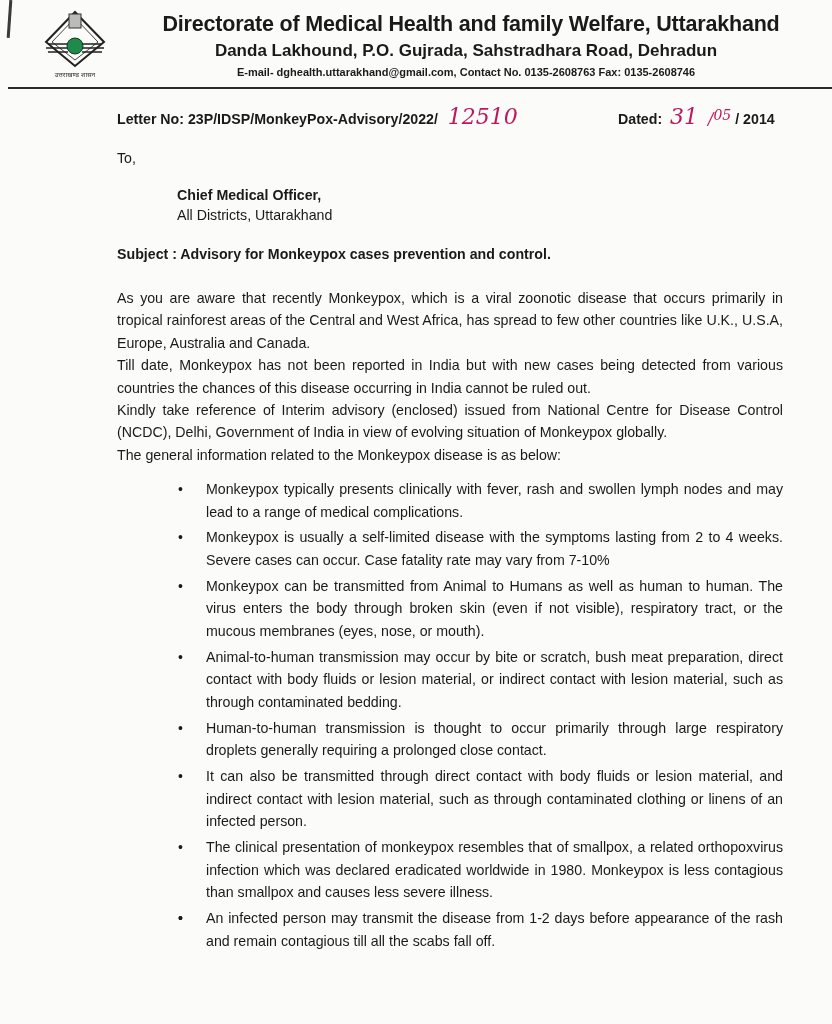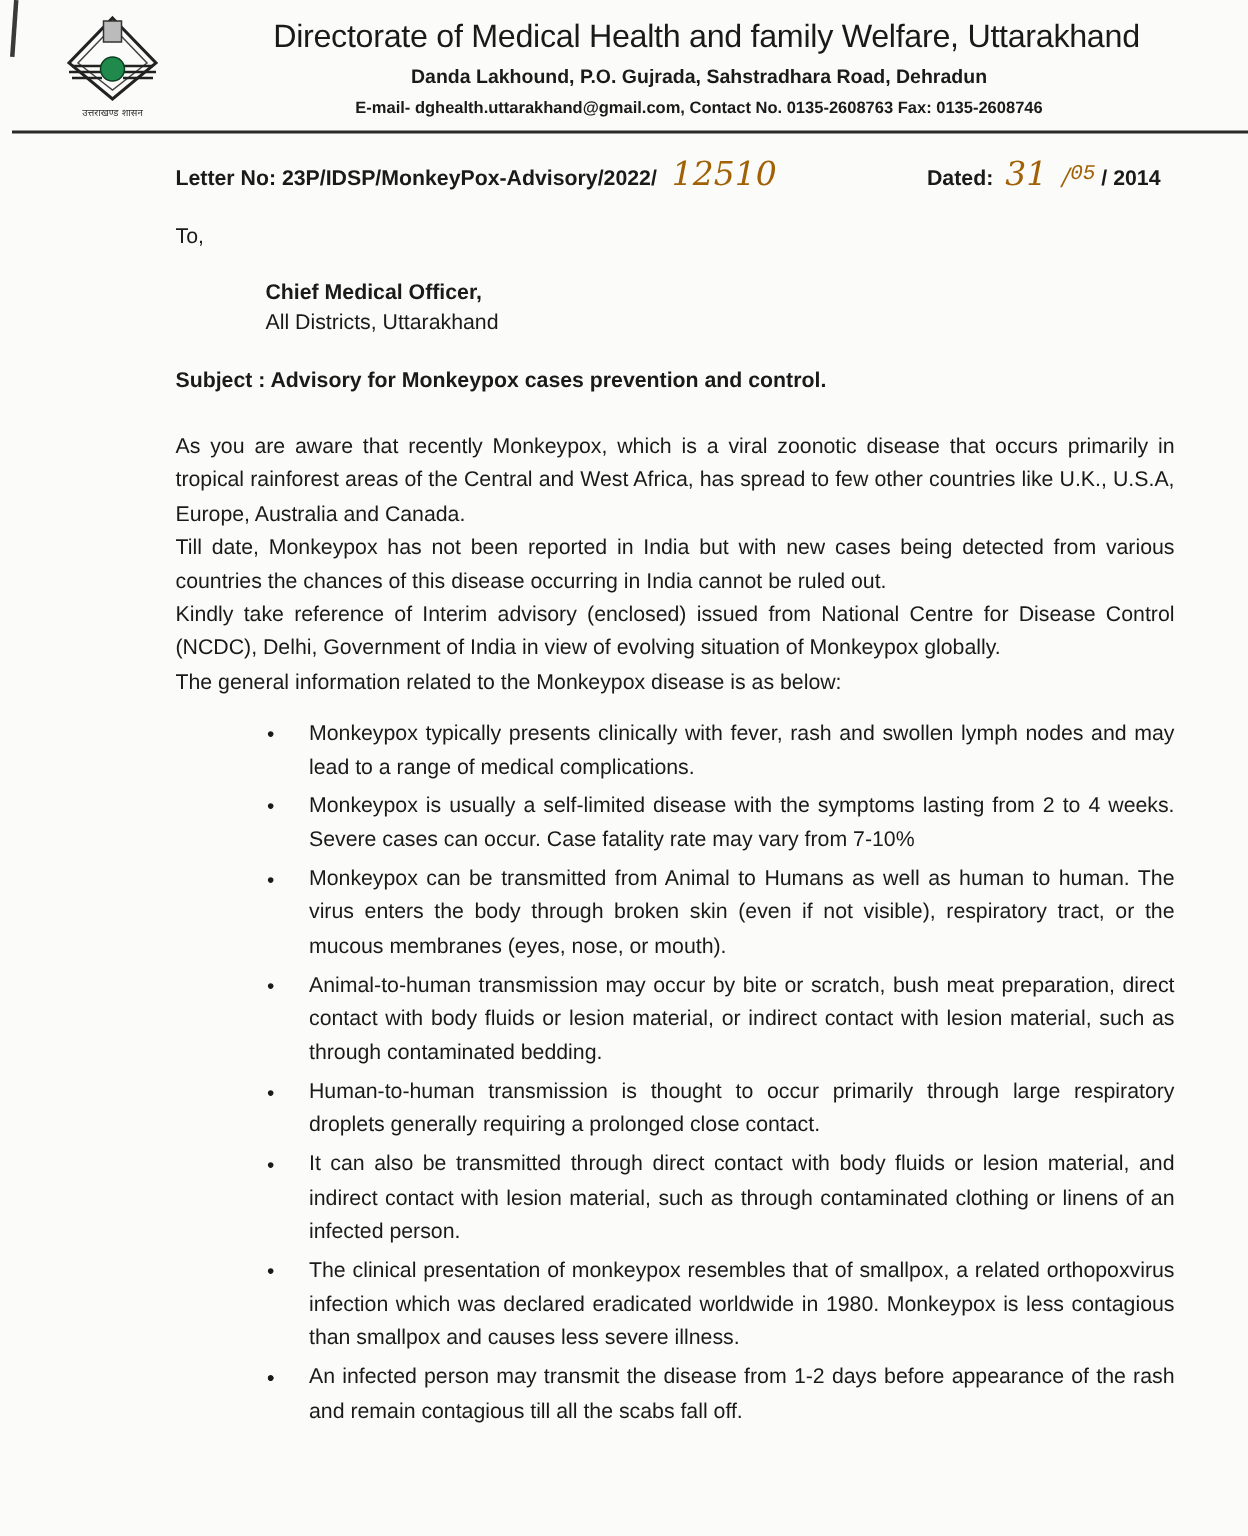--- a/index.html
+++ b/index.html
@@ -7,29 +7,29 @@
     width:832px; height:1024px; overflow:hidden;
     background:#fbfbf9;
     font-family:"Liberation Sans", sans-serif;
     color:#1a1a1a;
     position:relative;
   }
   .margin-mark { position:absolute; left:8px; top:0; width:3px; height:38px; background:#3a3a3a; transform:rotate(4deg); }
   .letterhead { position:absolute; left:0; top:0; width:832px; height:80px; }
   .logo { position:absolute; left:38px; top:8px; width:74px; height:72px;text-align:center; }
   .lh-text { position:absolute; left:120px; right:20px; top:10px; text-align:center; }
-  .lh-title { font-size:21.5px; font-weight:normal; letter-spacing:-0.2px; line-height:28px; margin-left:10px; }
-  .lh-addr { font-size:13px; font-weight:bold; line-height:24px; margin-top:1px; }
+  .lh-title { font-size:21.5px; font-weight:bold; letter-spacing:-0.2px; line-height:28px; margin-left:10px; }
+  .lh-addr { font-size:17px; font-weight:bold; line-height:24px; margin-top:1px; }
   .lh-contact { font-size:11px; font-weight:bold; line-height:16px; margin-top:1px; }
   .rule { position:absolute; left:8px; right:0; top:87px; height:2px; background:#2a2a2a; }
 
   .content { position:absolute; left:0; top:0; width:832px; }
   .row { position:absolute; white-space:nowrap; font-size:14.2px; }
   .b { font-weight:bold; }
-  .hand { font-family:"DejaVu Serif", serif; font-style:italic; color:#a16207; font-size:22px; font-weight:normal; }
+  .hand { font-family:"DejaVu Serif", serif; font-style:italic; color:#be185d; font-size:22px; font-weight:normal; }
 
   .para { position:absolute; left:117px; width:666px; font-size:14.2px; line-height:22.4px; text-align:justify; }
   .para p { margin:0; }
 
   .bullets { position:absolute; left:168px; width:615px; margin:0; padding:0; list-style:none; font-size:14.2px; line-height:22.6px; }
   .bullets li { position:relative; padding-left:38px; text-align:justify; margin:0 0 3.2px 0; }
   .bullets li .dot { position:absolute; left:10px; top:0; font-size:14px; }
 </style>
 </head>
 <body>
@@ -56,21 +56,21 @@
 <div class="rule"></div>
 
 <div class="content">
   <div class="row b" style="left:117px; top:104px;">
     <span>Letter No: 23P/IDSP/MonkeyPox-Advisory/2022/</span>
     <span class="hand" style="margin-left:6px;">12510</span>
   </div>
   <div class="row b" style="left:618px; top:104px;">
     <span>Dated:</span>
     <span class="hand" style="margin-left:4px;">31</span>
-    <span class="hand" style="font-size:16px; margin-left:6px;">/</span><span class="hand" style="font-size:14px; vertical-align:4px;font-family:Liberation Mono, monospace;">05</span>
+    <span class="hand" style="font-size:16px; margin-left:6px;">/</span><span class="hand" style="font-size:14px; vertical-align:4px;">05</span>
     <span>/ 2014</span>
   </div>
 
   <div class="row" style="left:117px; top:150px;">To,</div>
   <div class="row" style="left:177px; top:187px;font-weight:bold;">Chief Medical Officer,</div>
   <div class="row" style="left:177px; top:207px;">All Districts, Uttarakhand</div>
 
   <div class="row b" style="left:117px; top:246px;">Subject : Advisory for Monkeypox cases prevention and control.</div>
 
   <div class="para" style="top:287px;">

